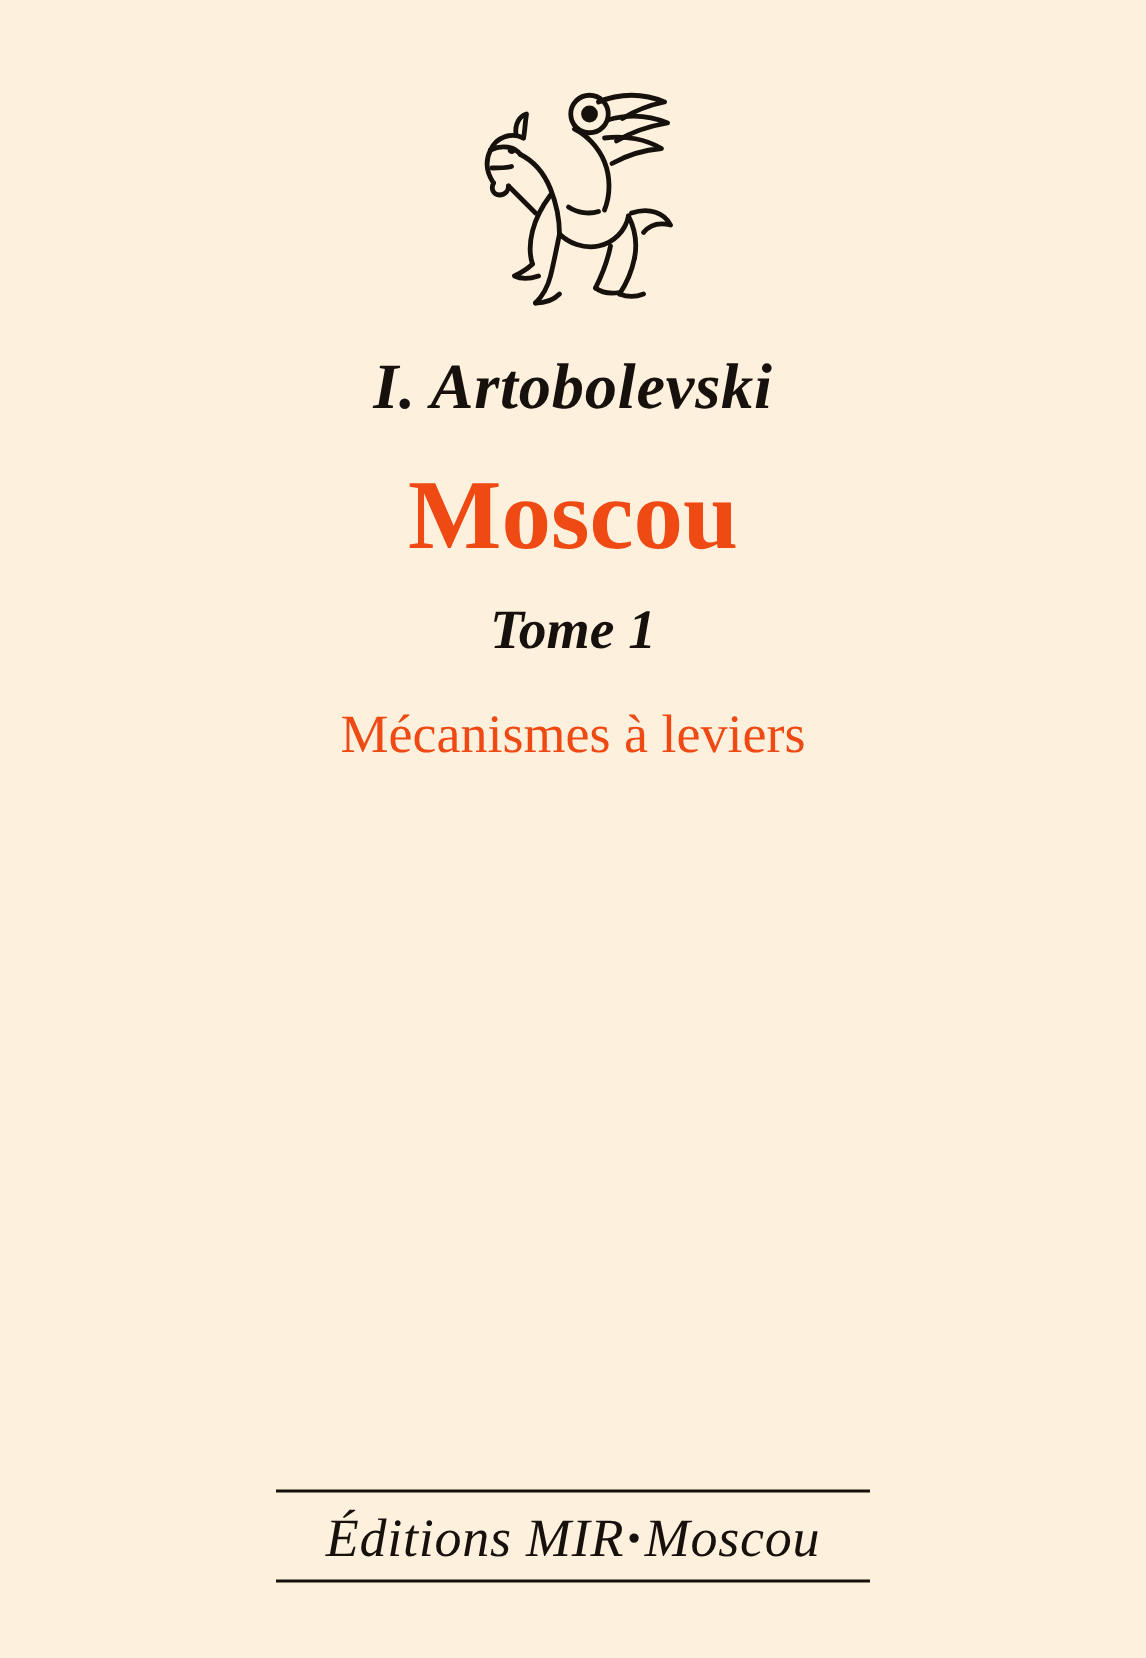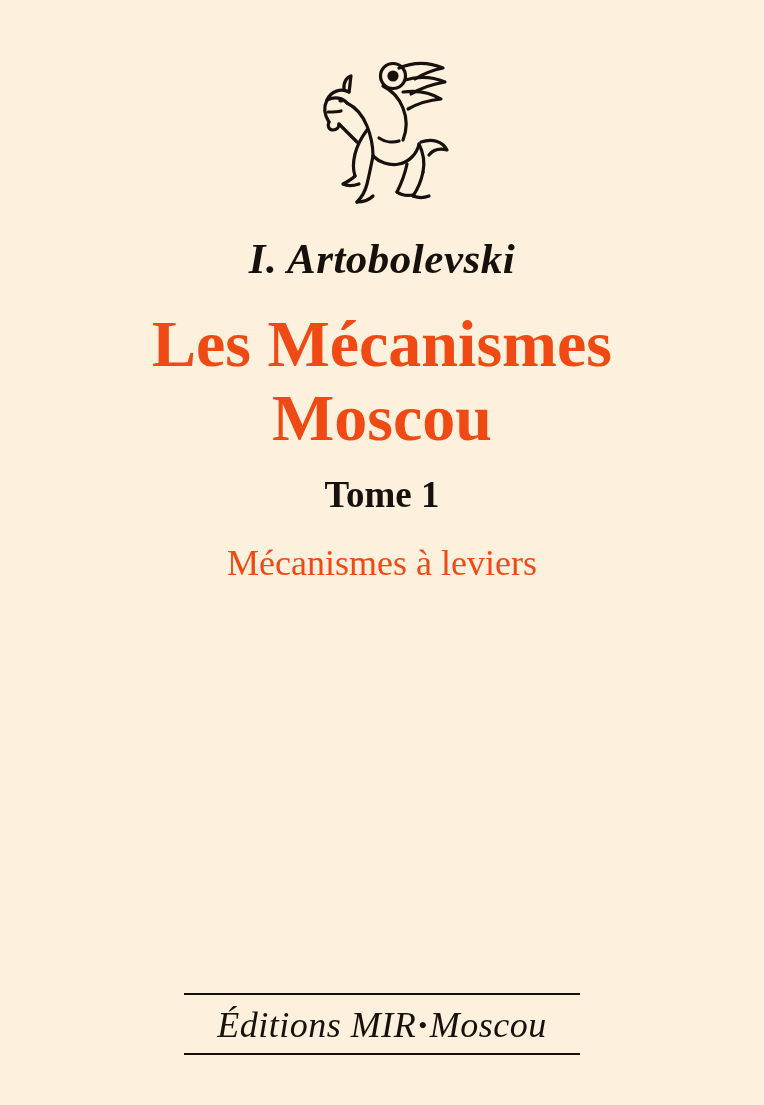--- a/index.html
+++ b/index.html
@@ -57,20 +57,21 @@
     text-align: center;
     width: 700px;
     letter-spacing: 0px;
   }
   .title .line { display: block; white-space: nowrap; }
 
   
   .volume {
     margin-top: 18px;
     font-size: 37px;
+    font-style: italic;
     font-weight: 700;
     color: #16110c;
     text-align: center;
   }
 
   
   .subtitle {
     margin-top: 26px;
     font-size: 36px;
     font-weight: 400;
@@ -154,21 +155,20 @@
       <path d="M120 118 C118 128 114 138 110 146"></path>
       <path d="M110 146 C114 149 120 150 126 149"></path>
 
       <path d="M92 92 C98 96 106 97 112 95"></path>
     </svg>
   </div>
 
   <div class="author">I. Artobolevski</div>
 
   <div class="title">
-    <span class="line">Les Mécanismes</span>
     <span class="line">Moscou</span>
   </div>
 
   <div class="volume">Tome 1</div>
 
   <div class="subtitle">Mécanismes à leviers</div>
 
   <div class="publisher-block">
     <div class="rule"></div>
     <div class="publisher">

